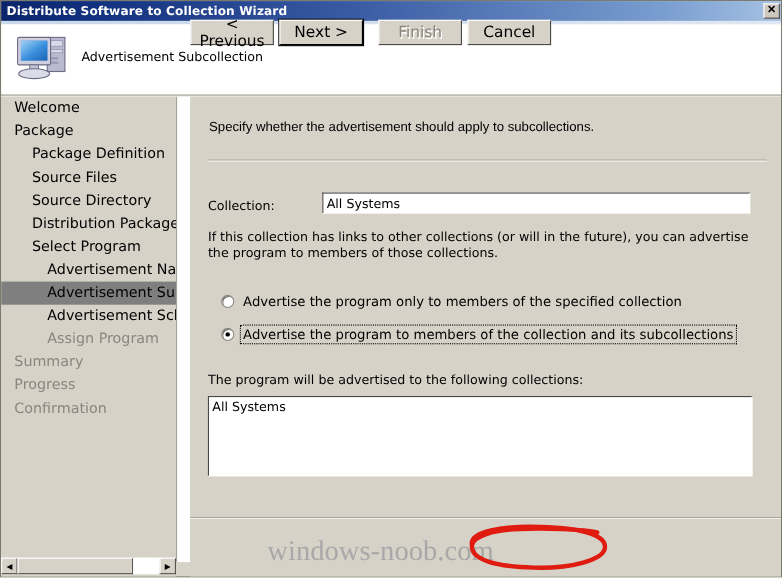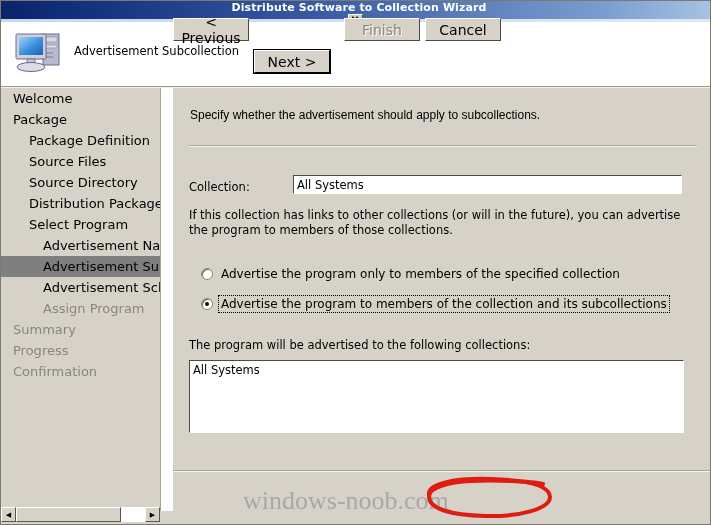--- a/index.html
+++ b/index.html
@@ -23,21 +23,20 @@
   
   .titlebar {
     position: absolute;
     left: 0; top: 0;
     width: 711px;
     height: 18px;
     background: linear-gradient(to right, #0a246a 0%, #12317f 12%, #3a5ba3 45%, #7a9ed0 85%, #a7c3e4 100%);
     display: flex;
     align-items: center;
     box-sizing: border-box;
-    flex-direction: column;
   }
   .titlebar-text {
     color: #ffffff;
     font-size: 11px;
     font-weight: bold;
     padding-left: 5px;
     letter-spacing: 0.1px;
     white-space: nowrap;
     font-family: "DejaVu Sans", sans-serif;
   }
@@ -334,21 +333,20 @@
     color: #000000;
     display: flex;
     align-items: center;
     justify-content: center;
     cursor: pointer;
     padding: 0;
   }
   .btn.default {
     border-color: #ffffff #000000 #000000 #ffffff;
     box-shadow: 0 0 0 1px #000000;
-    margin-top: 32px;
   }
   .btn.disabled { color: #8a867e; text-shadow: 1px 1px 0 #ffffff; }
   .btn-prev { left: 172px; }
   .btn-next { left: 253px; }
   .btn-finish { left: 343px; }
   .btn-cancel { left: 424px; }
 
   
   .watermark {
     position: absolute;

